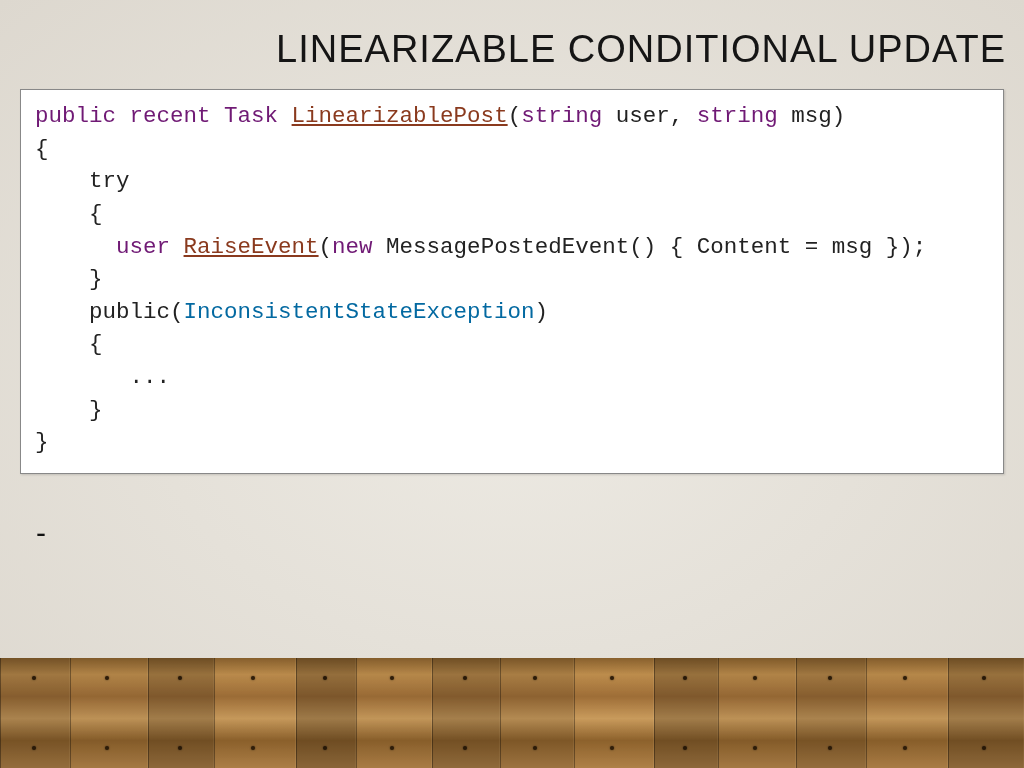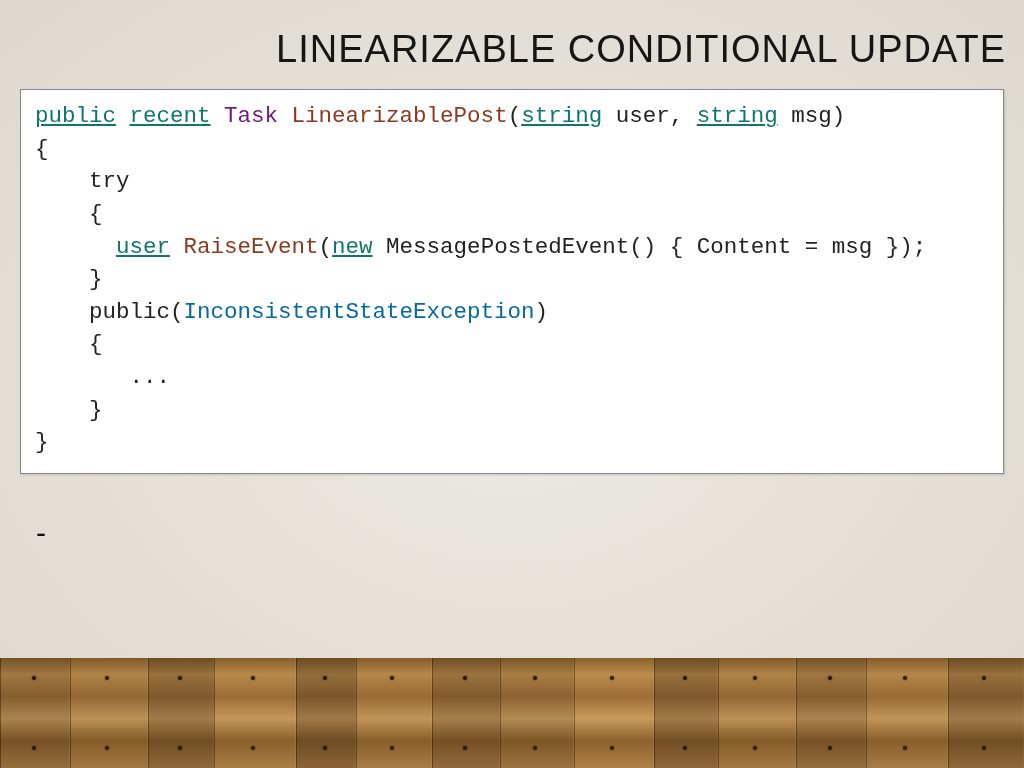--- a/index.html
+++ b/index.html
@@ -29,23 +29,23 @@
     border: 1px solid #888;
     box-shadow: 1px 1px 2px rgba(0,0,0,0.15);
     padding: 10px 14px 14px 14px;
     margin: 0 2px;
     font-family: Consolas, "Courier New", monospace;
     font-size: 22.5px;
     line-height: 1.45;
     white-space: pre;
     color: #222;
   }
-  .kw   { color: #0f766e; text-decoration: underline; }
+  .kw   { color: #701a75; }
   .type { color: #701a75; }
-  .meth { color: #8a3a1e; }
+  .meth { color: #8a3a1e; text-decoration: underline; }
   .ex   { color: #0369a1; }
 
   .bullets {
     margin: 42px 0 0 18px;
     font-size: 30px;
     color: #111;
   }
   .bullet-row {
     display: flex;
     gap: 14px;

